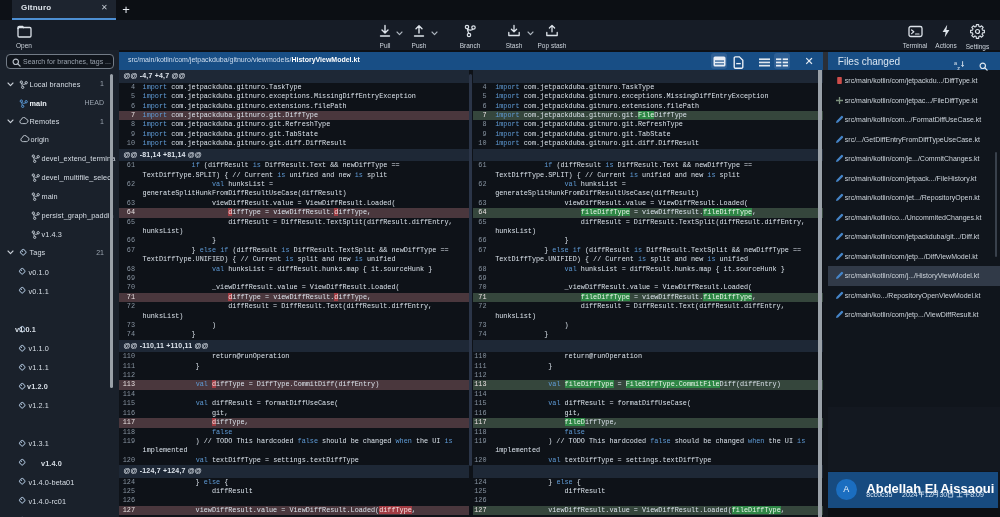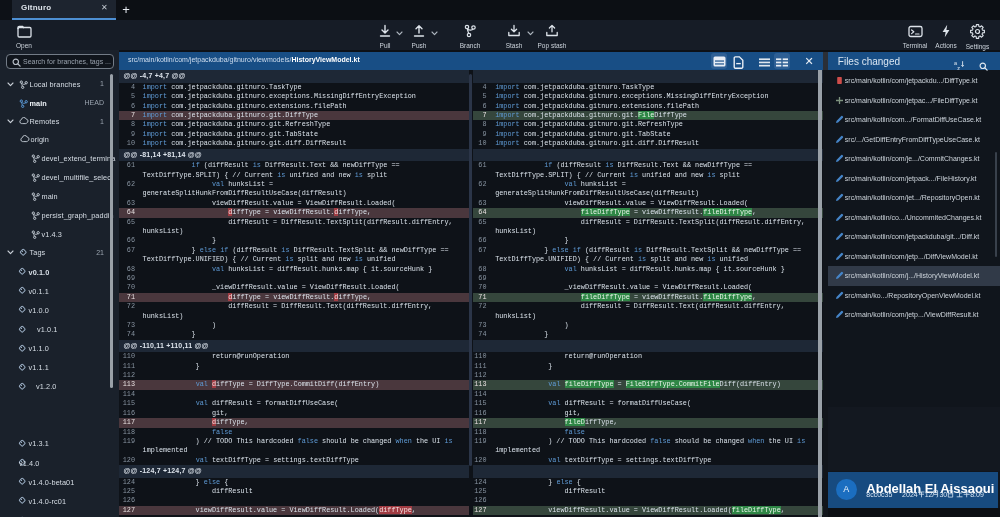--- a/index.html
+++ b/index.html
@@ -277,48 +277,39 @@
         <span class="tlab" style="left:29.5px;font-weight:normal;color:#d7dee6">Tags</span>
         <span class="trt">21</span>
       </div>
 <div class="trw" style="top:212.2px">
         <span class="tico" style="left:18.0px">
           <svg width="9" height="9" viewBox="0 0 9 9" style="">
             <rect x="1.9" y="1.9" width="4.6" height="4.6" rx="1" fill="none" stroke="#9db1c7" stroke-width="1" transform="rotate(45 4.2 4.2)"></rect>
             <circle cx="3.4" cy="3.4" r="0.65" fill="#9db1c7"></circle>
           </svg>
         </span>
-        <span class="tlab" style="left:28.5px;font-weight:bold;color:#d7dee6">v0.1.0</span>
+        <span class="tlab" style="left:28.5px;font-weight:normal;color:#d7dee6">v0.1.0</span>
       </div>
 <div class="trw" style="top:231.3px">
         <span class="tico" style="left:18.0px">
           <svg width="9" height="9" viewBox="0 0 9 9" style="">
             <rect x="1.9" y="1.9" width="4.6" height="4.6" rx="1" fill="none" stroke="#9db1c7" stroke-width="1" transform="rotate(45 4.2 4.2)"></rect>
             <circle cx="3.4" cy="3.4" r="0.65" fill="#9db1c7"></circle>
           </svg>
         </span>
         <span class="tlab" style="left:28.5px;font-weight:normal;color:#d7dee6">v0.1.1</span>
       </div>
-<div class="trw" style="top:250.4px">
-        <span class="tico" style="left:18.0px">
-          <svg width="9" height="9" viewBox="0 0 9 9" style="">
-            <rect x="1.9" y="1.9" width="4.6" height="4.6" rx="1" fill="none" stroke="#9db1c7" stroke-width="1" transform="rotate(45 4.2 4.2)"></rect>
-            <circle cx="3.4" cy="3.4" r="0.65" fill="#9db1c7"></circle>
-          </svg>
-        </span>
-        <span class="tlab" style="left:28.5px;font-weight:normal;color:#d7dee6">v1.0.0</span>
-      </div>
 <div class="trw" style="top:269.5px">
         <span class="tico" style="left:18.0px">
           <svg width="9" height="9" viewBox="0 0 9 9" style="">
             <rect x="1.9" y="1.9" width="4.6" height="4.6" rx="1" fill="none" stroke="#9db1c7" stroke-width="1" transform="rotate(45 4.2 4.2)"></rect>
             <circle cx="3.4" cy="3.4" r="0.65" fill="#9db1c7"></circle>
           </svg>
         </span>
-        <span class="tlab" style="left:37px;font-weight:normal;color:#d7dee6">v1.0.1</span>
+        <span class="tlab" style="left:15px;font-weight:bold;color:#d7dee6">v1.0.1</span>
       </div>
 <div class="trw" style="top:288.6px">
         <span class="tico" style="left:18.0px">
           <svg width="9" height="9" viewBox="0 0 9 9" style="">
             <rect x="1.9" y="1.9" width="4.6" height="4.6" rx="1" fill="none" stroke="#9db1c7" stroke-width="1" transform="rotate(45 4.2 4.2)"></rect>
             <circle cx="3.4" cy="3.4" r="0.65" fill="#9db1c7"></circle>
           </svg>
         </span>
         <span class="tlab" style="left:28.5px;font-weight:normal;color:#d7dee6">v1.1.0</span>
       </div>
@@ -331,39 +322,48 @@
         </span>
         <span class="tlab" style="left:28.5px;font-weight:normal;color:#d7dee6">v1.1.1</span>
       </div>
 <div class="trw" style="top:326.8px">
         <span class="tico" style="left:18.0px">
           <svg width="9" height="9" viewBox="0 0 9 9" style="">
             <rect x="1.9" y="1.9" width="4.6" height="4.6" rx="1" fill="none" stroke="#9db1c7" stroke-width="1" transform="rotate(45 4.2 4.2)"></rect>
             <circle cx="3.4" cy="3.4" r="0.65" fill="#9db1c7"></circle>
           </svg>
         </span>
-        <span class="tlab" style="left:36px;font-weight:normal;color:#d7dee6">v1.2.0</span>
+        <span class="tlab" style="left:27px;font-weight:bold;color:#d7dee6">v1.2.0</span>
+      </div>
+<div class="trw" style="top:345.9px">
+        <span class="tico" style="left:18.0px">
+          <svg width="9" height="9" viewBox="0 0 9 9" style="">
+            <rect x="1.9" y="1.9" width="4.6" height="4.6" rx="1" fill="none" stroke="#9db1c7" stroke-width="1" transform="rotate(45 4.2 4.2)"></rect>
+            <circle cx="3.4" cy="3.4" r="0.65" fill="#9db1c7"></circle>
+          </svg>
+        </span>
+        <span class="tlab" style="left:28.5px;font-weight:normal;color:#d7dee6">v1.2.1</span>
       </div>
 <div class="trw" style="top:384.1px">
         <span class="tico" style="left:18.0px">
           <svg width="9" height="9" viewBox="0 0 9 9" style="">
             <rect x="1.9" y="1.9" width="4.6" height="4.6" rx="1" fill="none" stroke="#9db1c7" stroke-width="1" transform="rotate(45 4.2 4.2)"></rect>
             <circle cx="3.4" cy="3.4" r="0.65" fill="#9db1c7"></circle>
           </svg>
         </span>
         <span class="tlab" style="left:28.5px;font-weight:normal;color:#d7dee6">v1.3.1</span>
       </div>
 <div class="trw" style="top:403.2px">
         <span class="tico" style="left:18.0px">
           <svg width="9" height="9" viewBox="0 0 9 9" style="">
             <rect x="1.9" y="1.9" width="4.6" height="4.6" rx="1" fill="none" stroke="#9db1c7" stroke-width="1" transform="rotate(45 4.2 4.2)"></rect>
             <circle cx="3.4" cy="3.4" r="0.65" fill="#9db1c7"></circle>
           </svg>
         </span>
-        <span class="tlab" style="left:19px;font-weight:normal;color:#d7dee6">v1.4.0</span>
+        <span class="tlab" style="left:41px;font-weight:bold;color:#d7dee6">v1.4.0</span>
       </div>
 <div class="trw" style="top:422.3px">
         <span class="tico" style="left:18.0px">
           <svg width="9" height="9" viewBox="0 0 9 9" style="">
             <rect x="1.9" y="1.9" width="4.6" height="4.6" rx="1" fill="none" stroke="#9db1c7" stroke-width="1" transform="rotate(45 4.2 4.2)"></rect>
             <circle cx="3.4" cy="3.4" r="0.65" fill="#9db1c7"></circle>
           </svg>
         </span>
         <span class="tlab" style="left:28.5px;font-weight:normal;color:#d7dee6">v1.4.0-beta01</span>
       </div>

